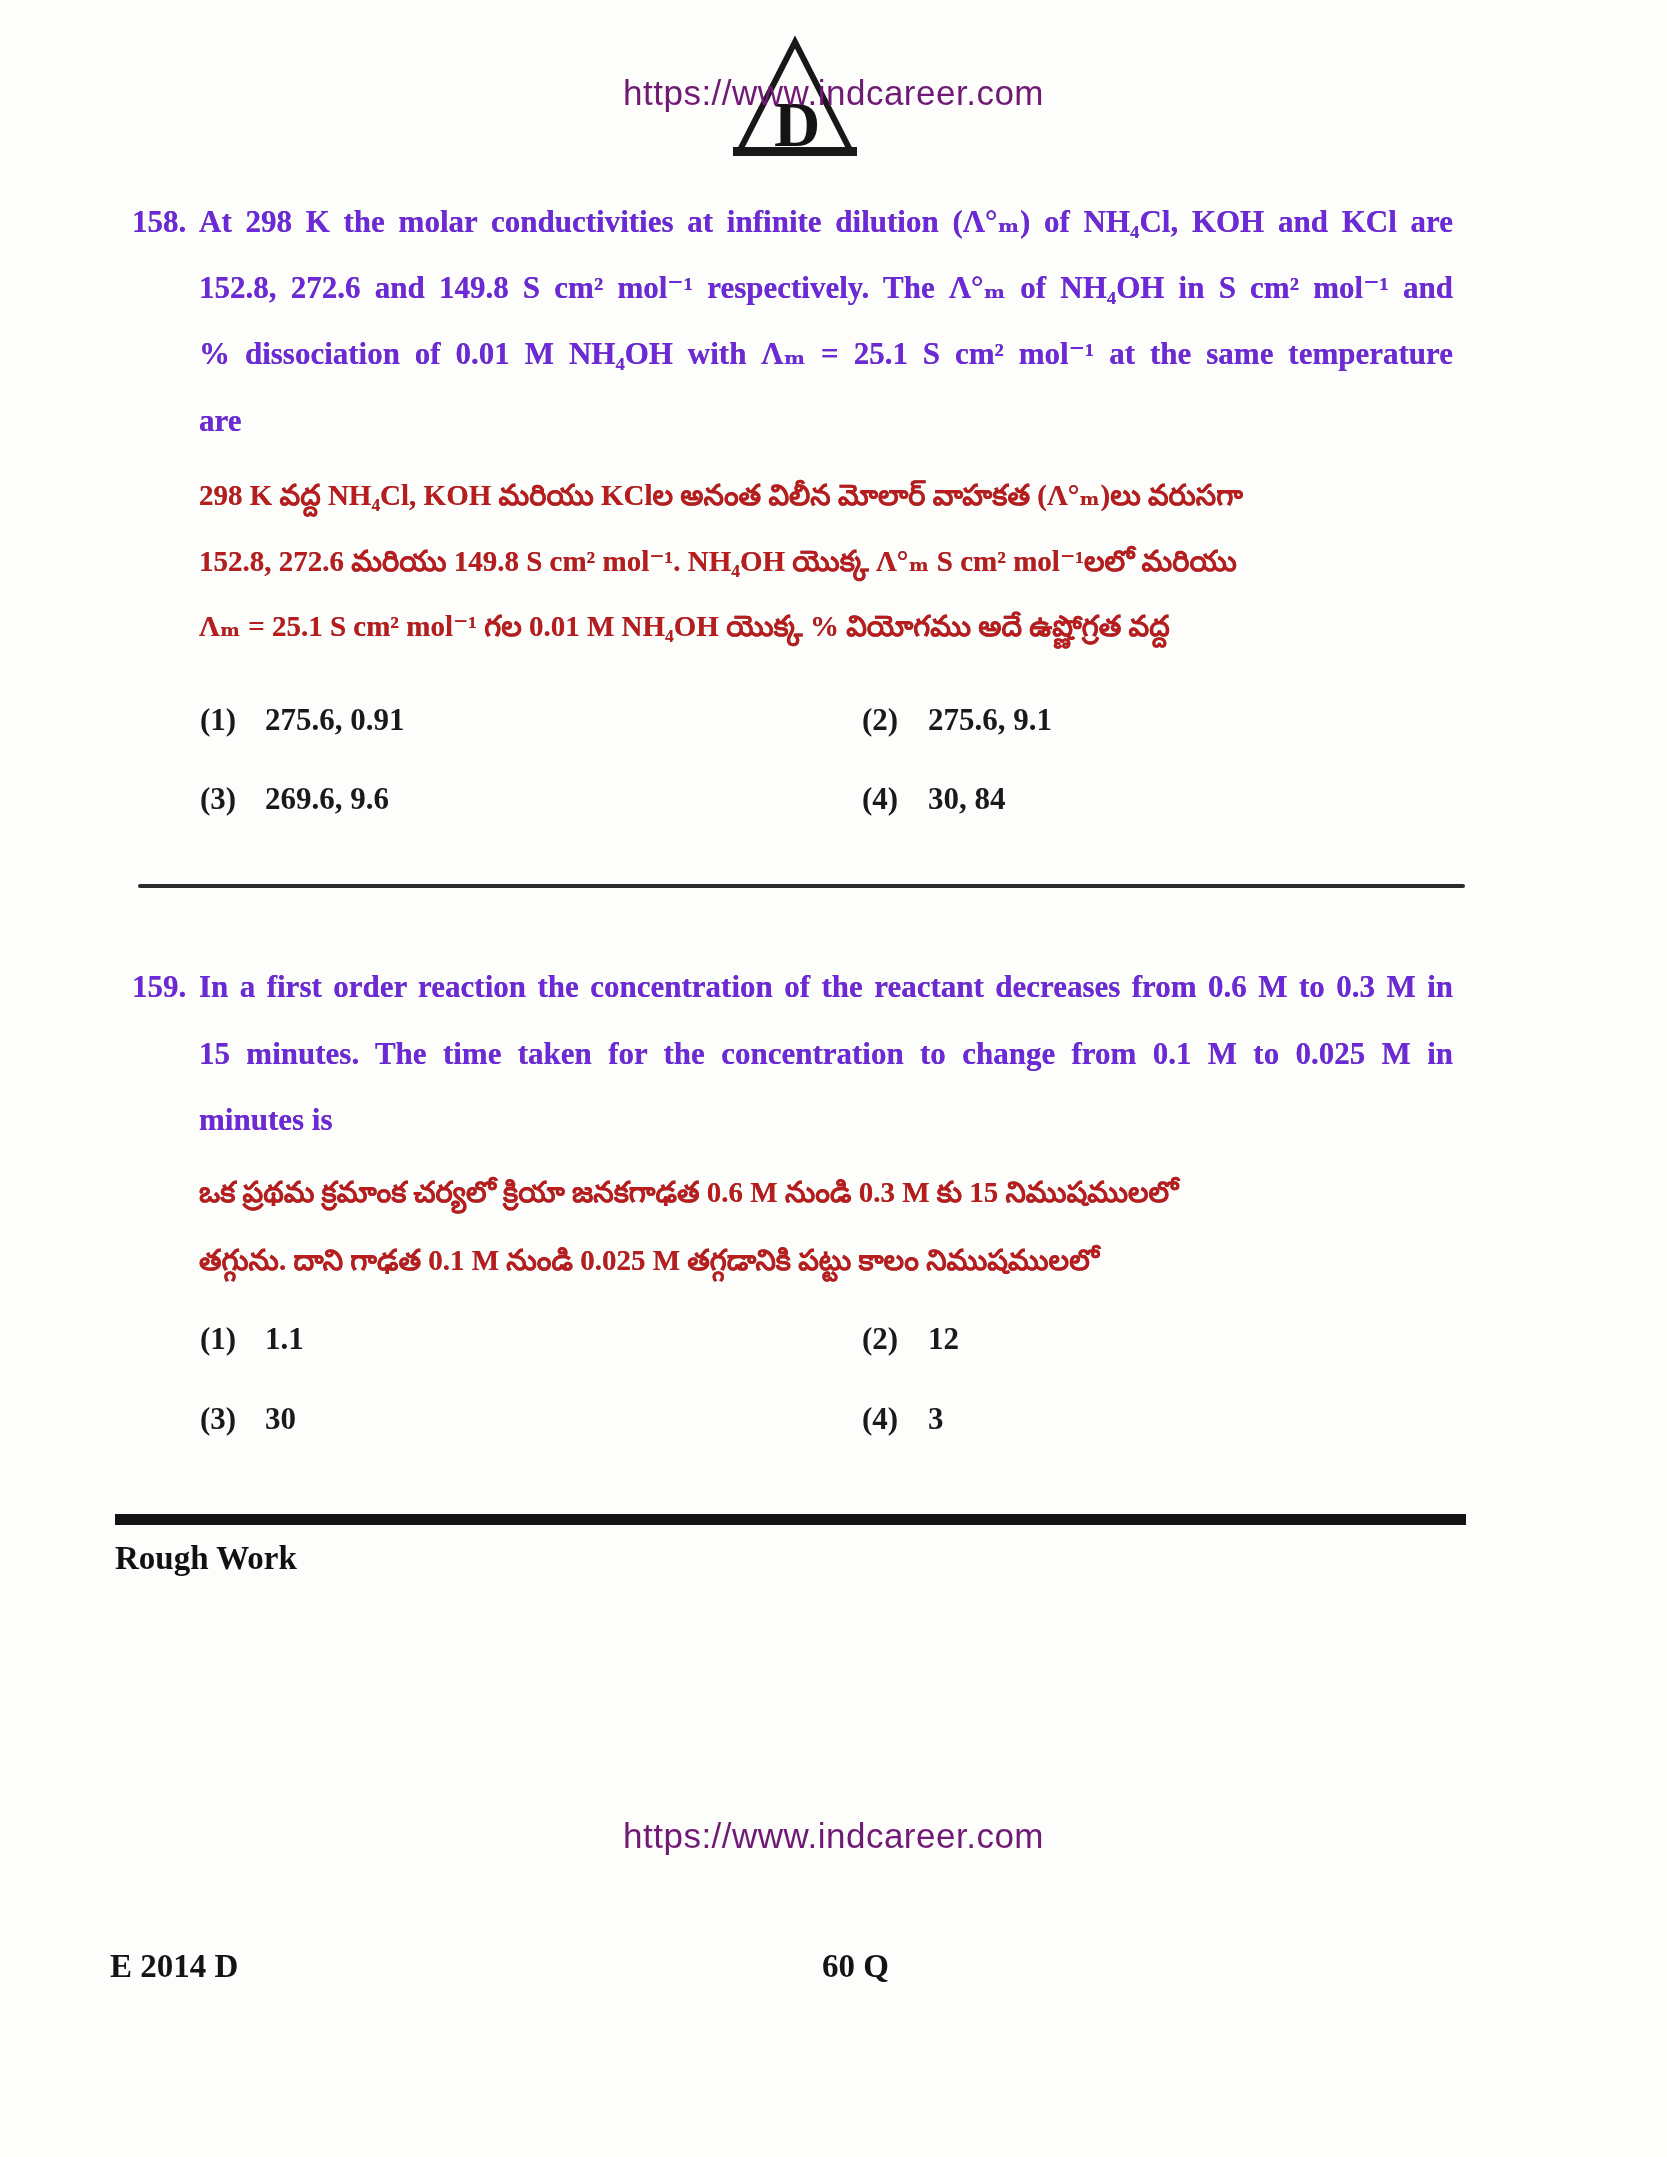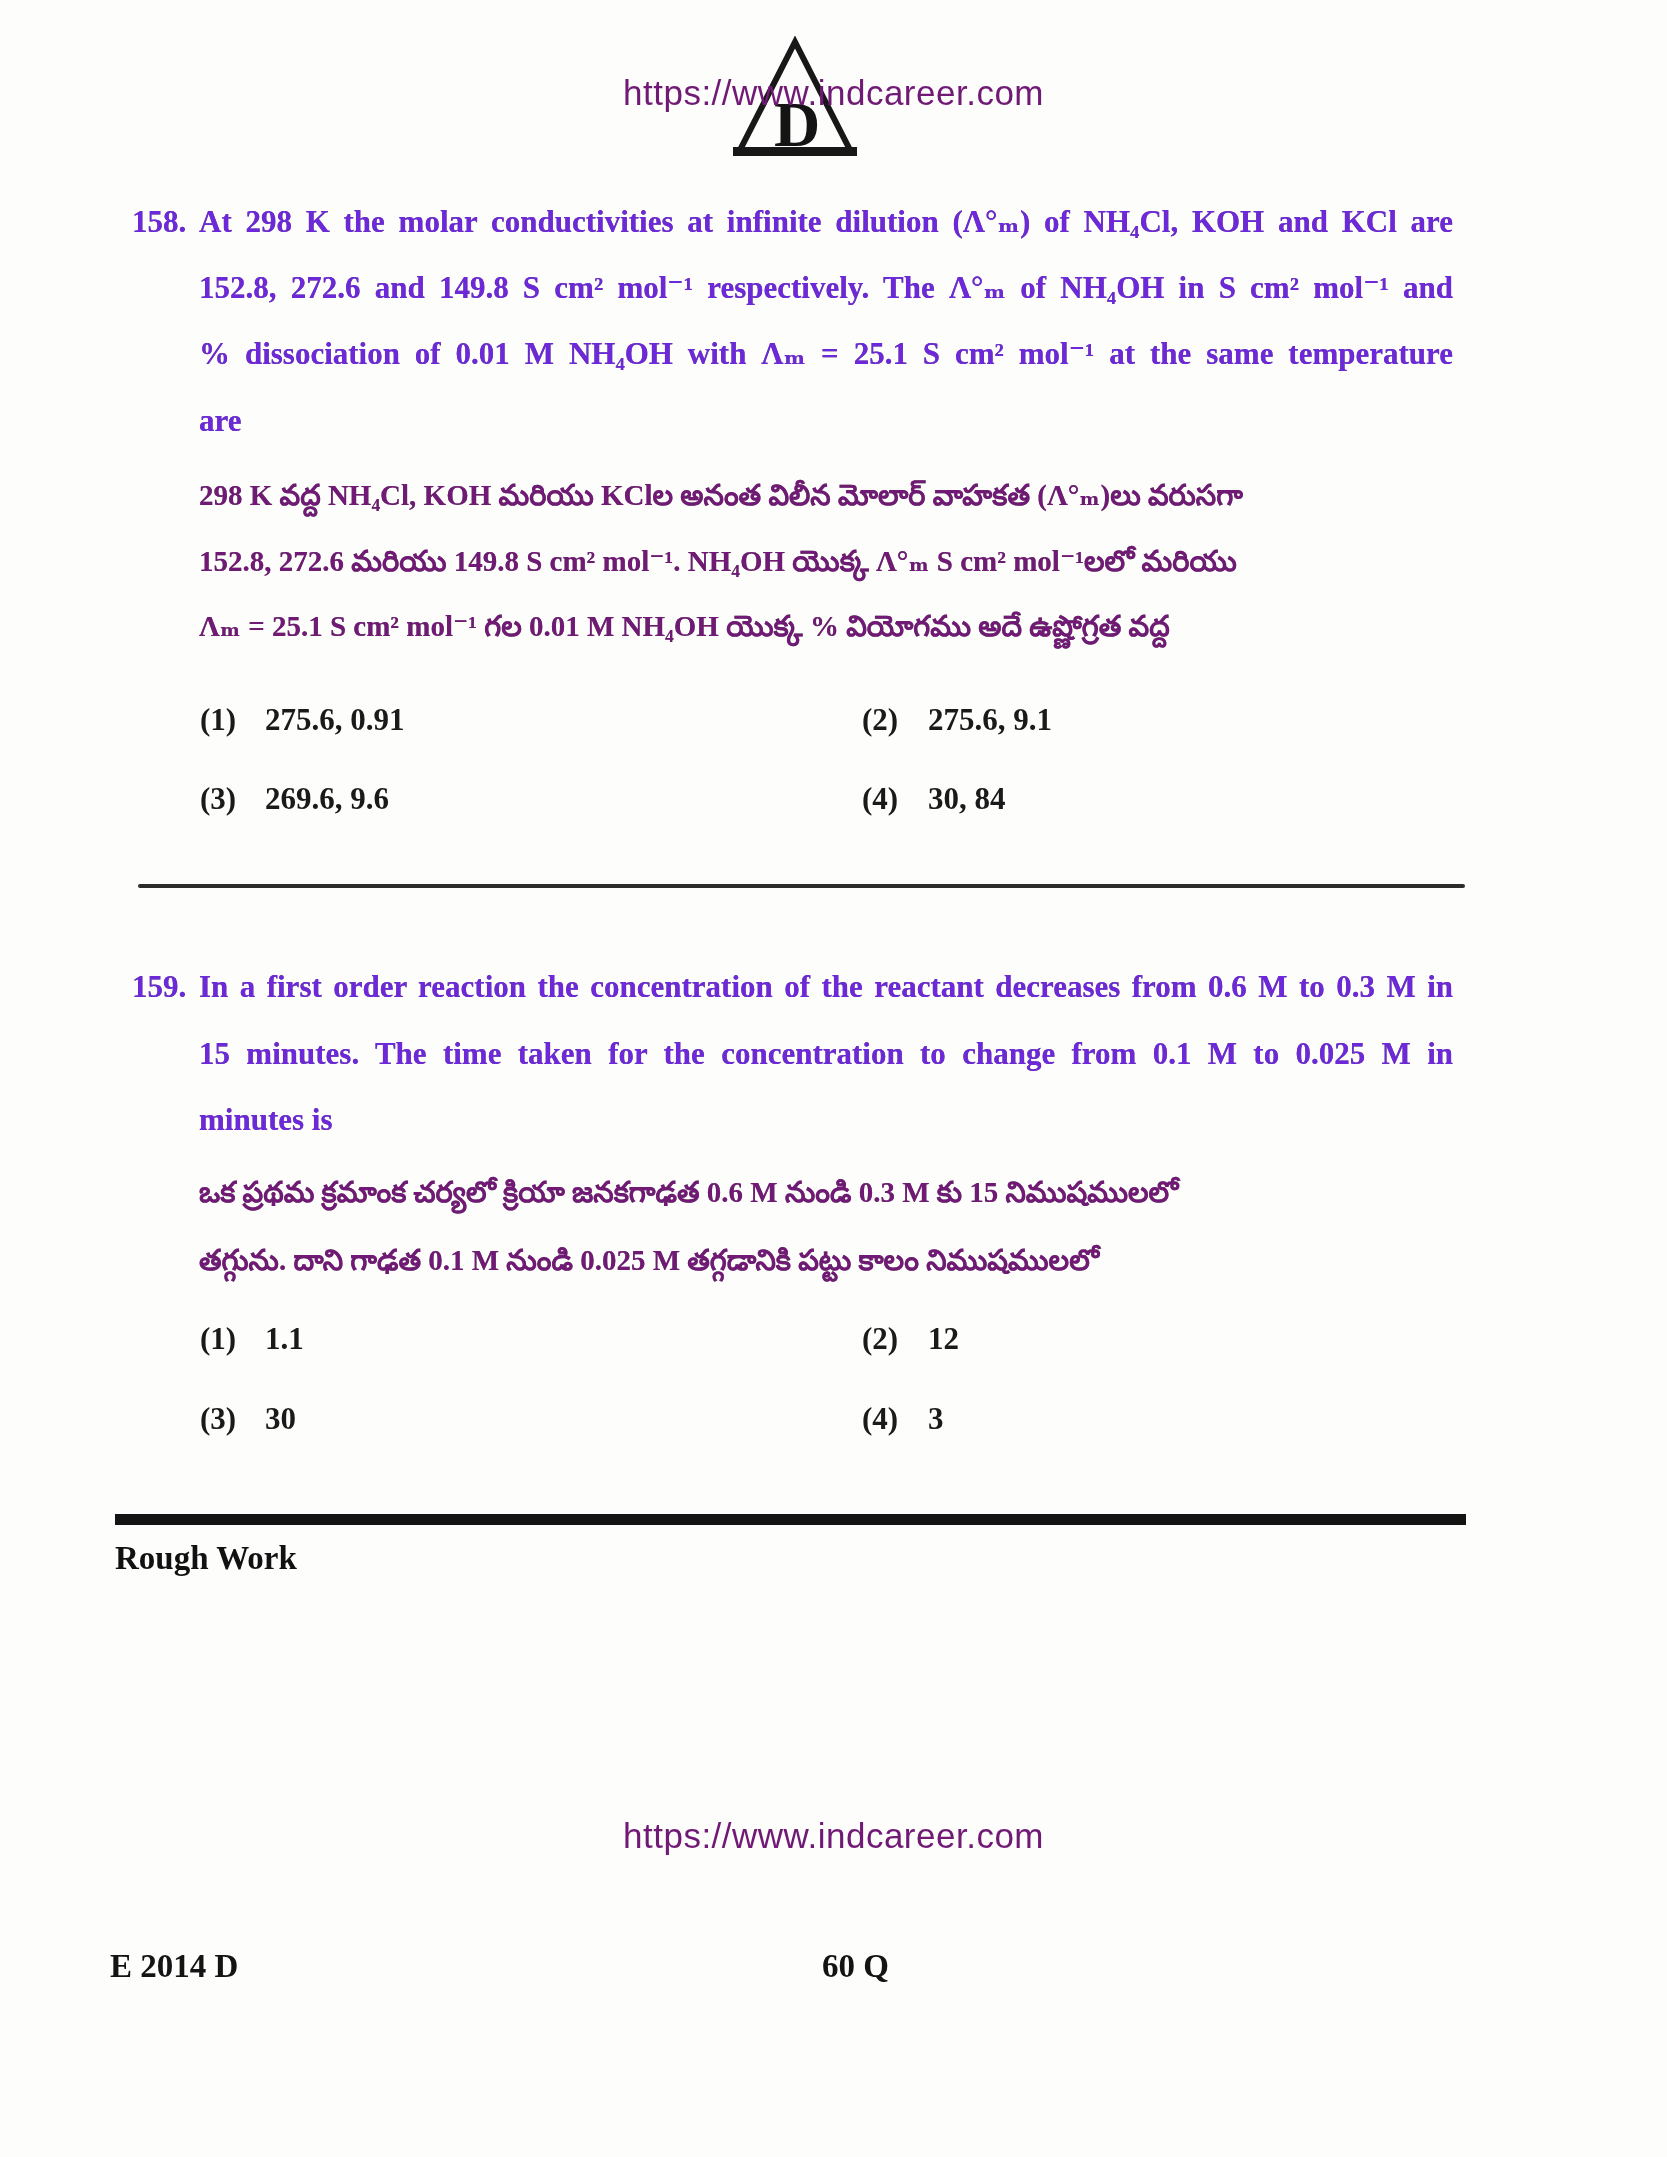--- a/index.html
+++ b/index.html
@@ -18,21 +18,21 @@
     color:#6d28d9;white-space:nowrap;
     text-shadow:0 0 .6px rgba(0,0,0,.55);
   }
   .jus{
     width:1254px;white-space:normal;
     text-align:justify;text-align-last:justify;
     max-height:40px;overflow:hidden;
   }
   .tel{
     font:700 29px/38px "Liberation Serif","DejaVu Serif","DejaVu Sans",serif;
-    color:#701a75;white-space:nowrap;
+    color:#b91c1c;white-space:nowrap;
     text-shadow:0 0 .6px rgba(0,0,0,.5);
   }
   .url{
     left:0;right:0;text-align:center;
     font:400 35px/42px "Liberation Sans","DejaVu Sans",sans-serif;
     color:#701a75;letter-spacing:.5px;
   }
   .rule-thin{background:#2c2c2c;height:4px;border-radius:2px;}
   .rule-thick{background:#141414;height:11px;}
   .opt{font:700 31px/38px "Liberation Serif","DejaVu Serif",serif;color:#1a1a1a;white-space:nowrap;}

